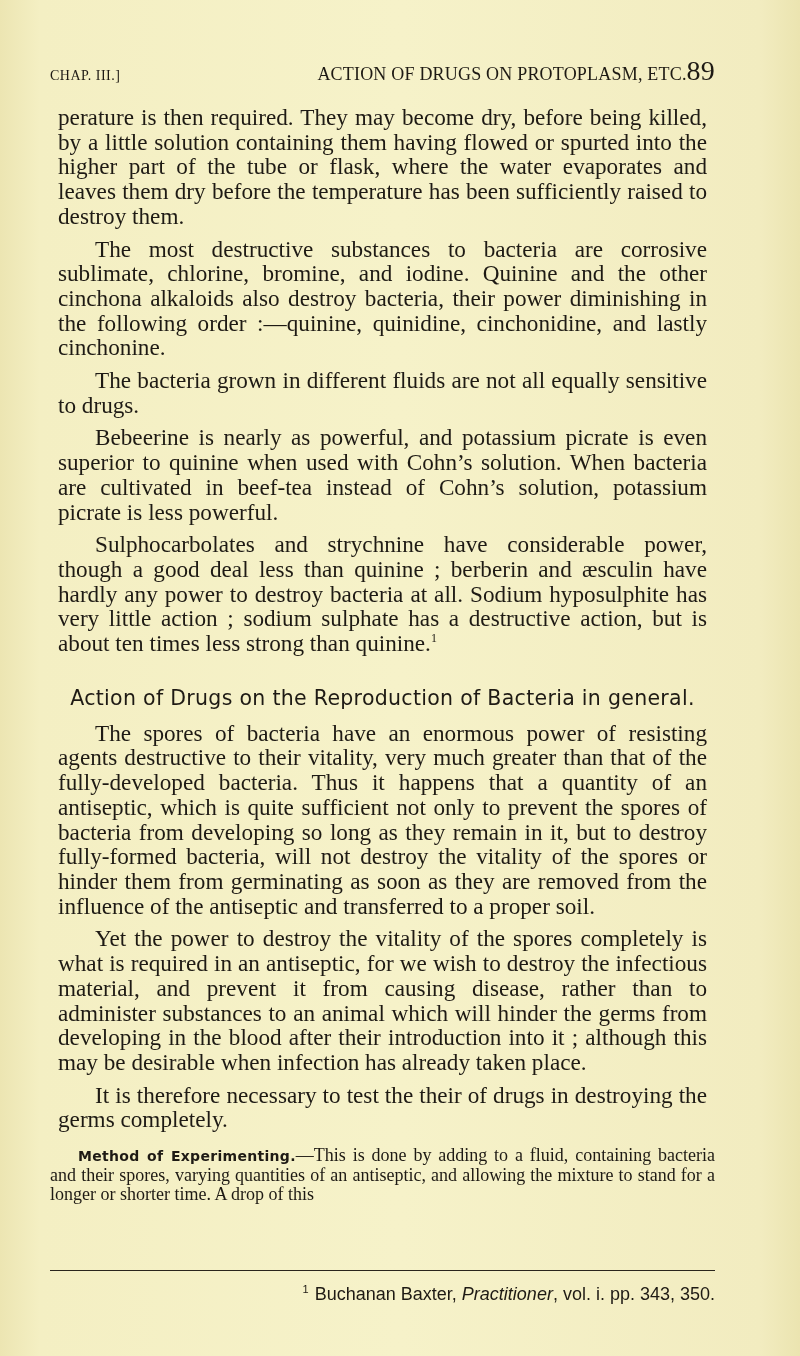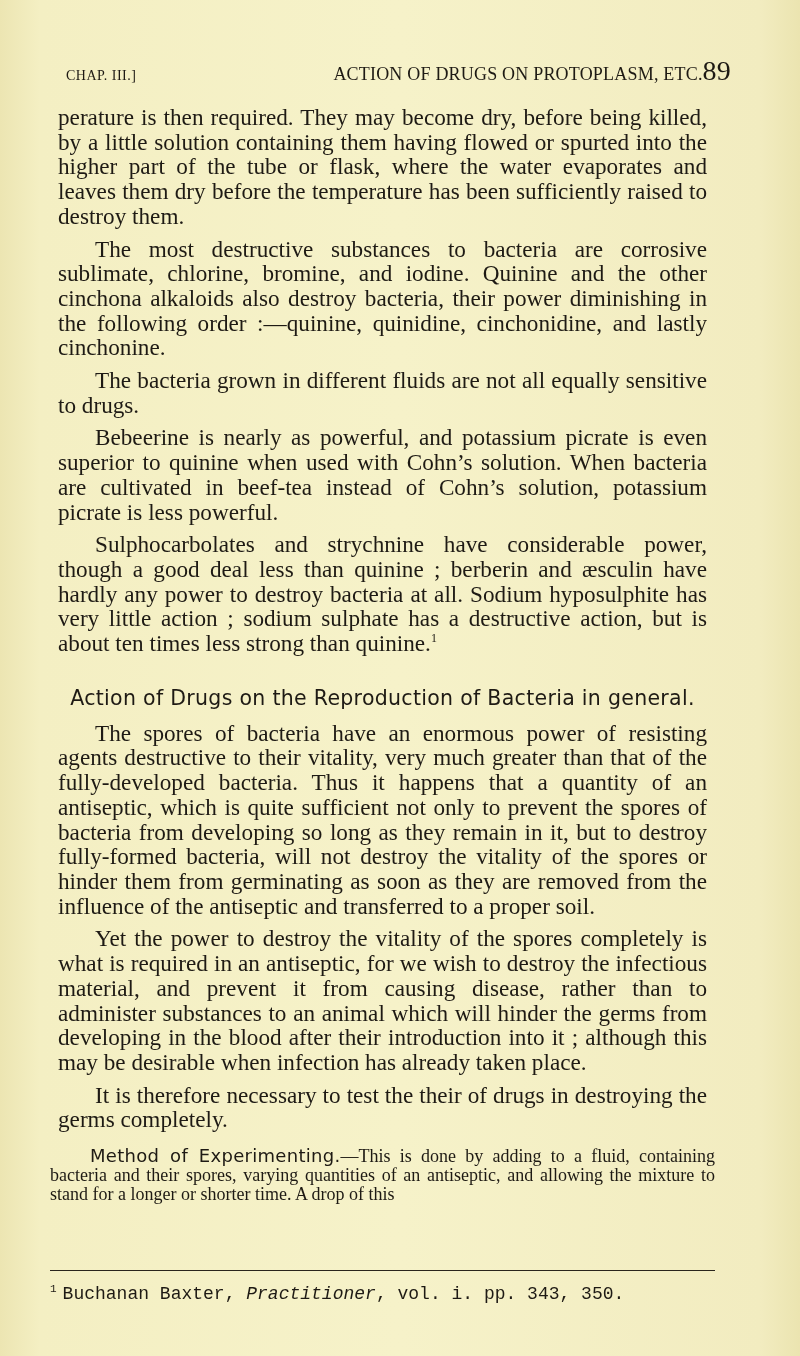--- a/index.html
+++ b/index.html
@@ -6,21 +6,21 @@
   body {
     width: 800px; height: 1356px; overflow: hidden;
     background: #f3eebf;
     background: linear-gradient(90deg, #ece5b2 0px, #f4efc3 40px, #f6f2c9 400px, #f2ecc0 760px, #ebe4b0 800px);
     font-family: "DejaVu Serif", "Liberation Serif", serif;
     color: #1e1a14;
     position: relative;
   }
   .page { position: absolute; left: 50px; top: 0; width: 665px; }
   .running-head {
-    position: absolute; top: 44px; left: 16px; width: 665px;
+    position: absolute; top: 44px; left: 0; width: 665px;
     display: flex; align-items: baseline; justify-content: space-between;
     font-family: "Liberation Serif", serif;
     font-size: 23px; letter-spacing: 0.2px;
   }
   .running-head .chap { font-size: 14px; letter-spacing: 0.5px; }
   .running-head .title { font-size: 18px; flex: 1; text-align: right; margin-left: 14px; margin-top: 20px; }
   .running-head .folio { font-size: 28px; }
   .body-text {
     position: absolute; top: 97px; left: 0; width: 665px;
     font-family: "Liberation Serif", serif;
@@ -34,32 +34,32 @@
     font-family: "DejaVu Sans", sans-serif;
     font-size: 20.5px; text-align: center; line-height: 25px;
     margin: 30px 20px 10px 20px; letter-spacing: 0.3px;
   }
   .small-text {
     font-family: "Liberation Serif", serif;
     font-size: 18px; line-height: 19px; text-align: justify;
     margin-top: 14px;
   }
   .small-text .lead {
-    font-family: "DejaVu Sans", sans-serif; font-weight: normal;
-    font-size: 18px; letter-spacing: 0.3px;
-    margin-left: 40px;
+    font-family: "DejaVu Sans", sans-serif; font-weight: bold;
+    font-size: 14px; letter-spacing: 0.3px;
+    margin-left: 28px;
   }
   .rule {
     position: absolute; left: 0; width: 665px; top: 1270px;
     height: 0; border-top: 1.5px solid #2a251c;
   }
   .footnote {
     position: absolute; top: 1283px; left: 0; width: 665px;
-    font-family: Liberation Mono, monospace;
-    font-size: 18px; text-align: left;
+    font-family: Liberation Sans, sans-serif;
+    font-size: 18px; text-align: right;
   }
   .footnote sup { font-size: 11px; margin-right: 6px; }
   .footnote i { font-style: italic; }
   .fnref { font-size: 12px; vertical-align: super; line-height: 0; }
 </style>
 </head>
 <body>
 
 <div class="page">
 

